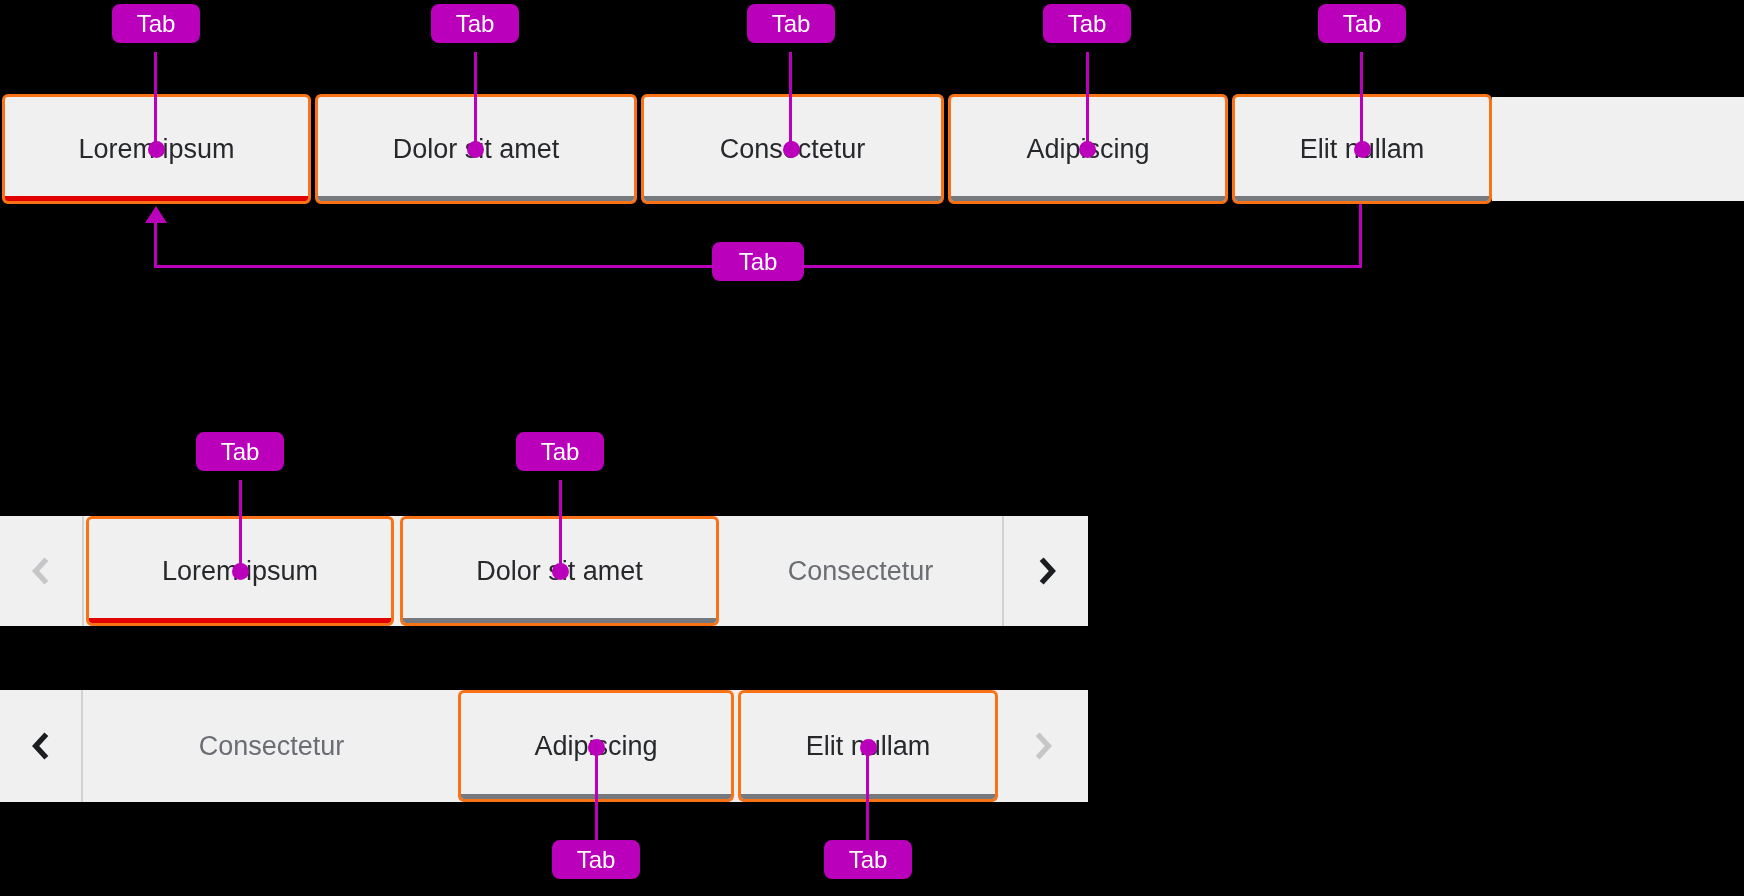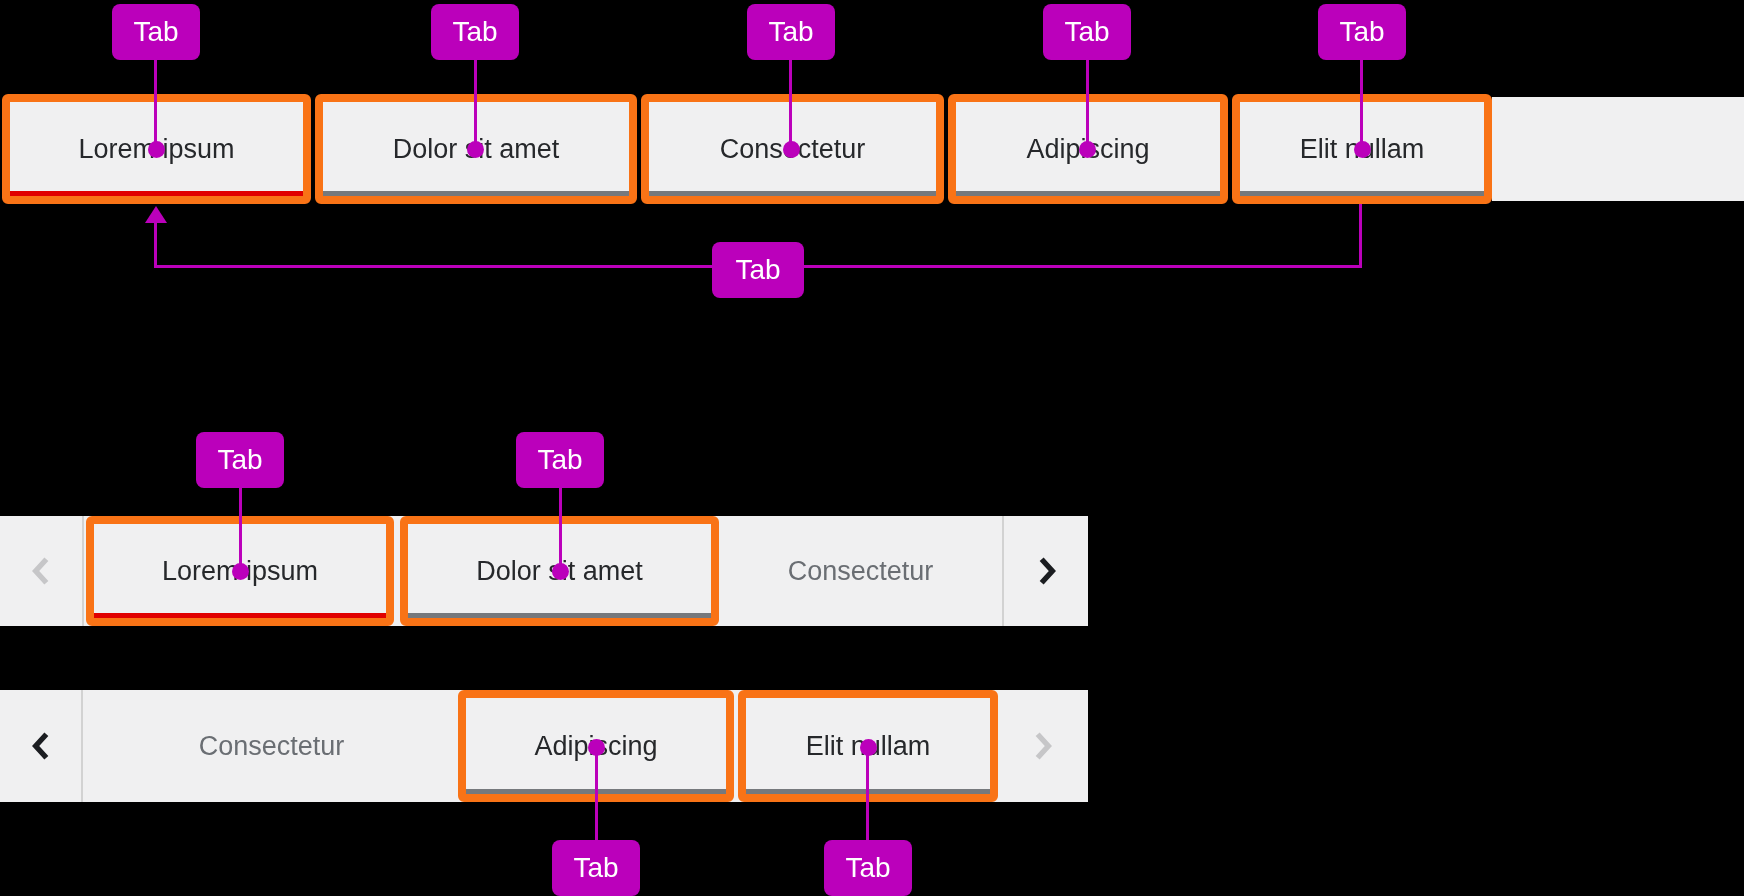--- a/index.html
+++ b/index.html
@@ -9,25 +9,25 @@
     width: 1744px;
     height: 896px;
     background: #000;
     overflow: hidden;
     font-family: "Liberation Sans", sans-serif;
   }
 
   
   .badge {
     position: absolute;
-    width: 88px; height: 56px;
+    width: 88px; height: 39px;
     background: #bb00bb;
     border-radius: 8px;
     color: #fff;
-    font-size: 28px;
+    font-size: 24px;
     display: flex; align-items: center; justify-content: center;
     z-index: 7;
     text-align: right;
   }
   .badge.wide { width: 92px; }
   .aline { position: absolute; background: #bb00bb; z-index: 5; }
   .adot {
     position: absolute;
     width: 17px; height: 17px;
     margin: -8px 0 0 -8px;
@@ -45,21 +45,21 @@
     z-index: 5;
   }
 
   
   .bar { position: absolute; }
   .bar.filled { background: #f0f0f1; }
 
   .tabbox {
     position: absolute;
     top: 0; height: 110px;
-    border: 8px solid #f97316;
+    border: 3px solid #f97316;
     border-radius: 6px;
     background: #f0f0f1;
     display: flex; align-items: center; justify-content: center;
     overflow: hidden;
     z-index: 2;
     cursor: pointer;
   }
   .tabbox .lbl { font-size: 27px; color: #26282b; }
   .underline { position: absolute; left: 0; right: 0; bottom: 0; height: 5px; }
   .u-red  { background: #e00000; }

